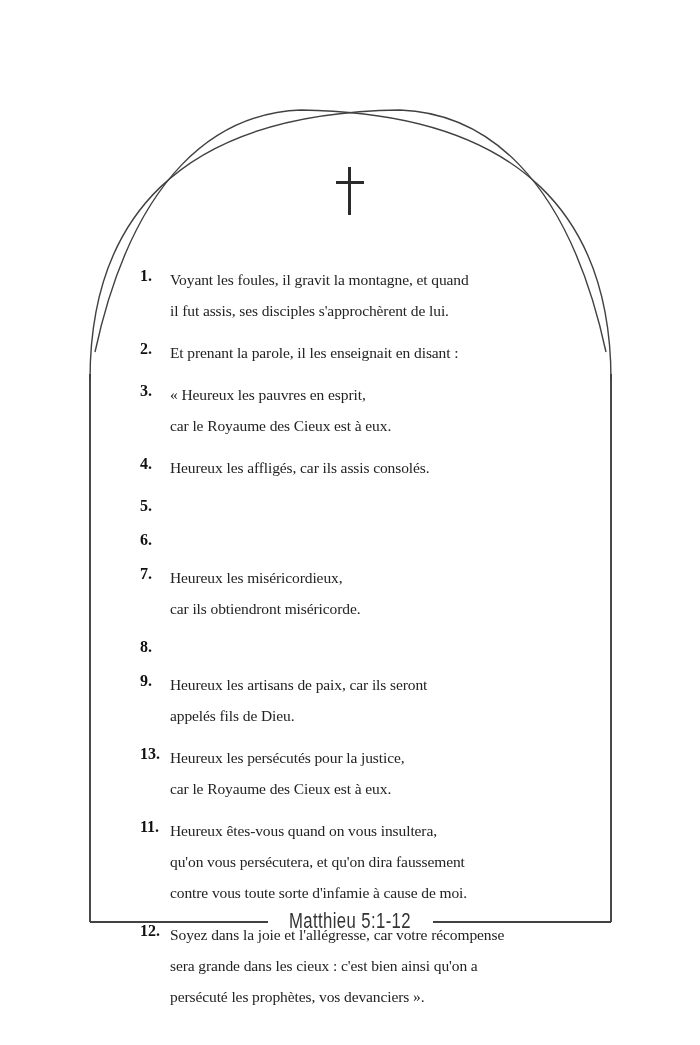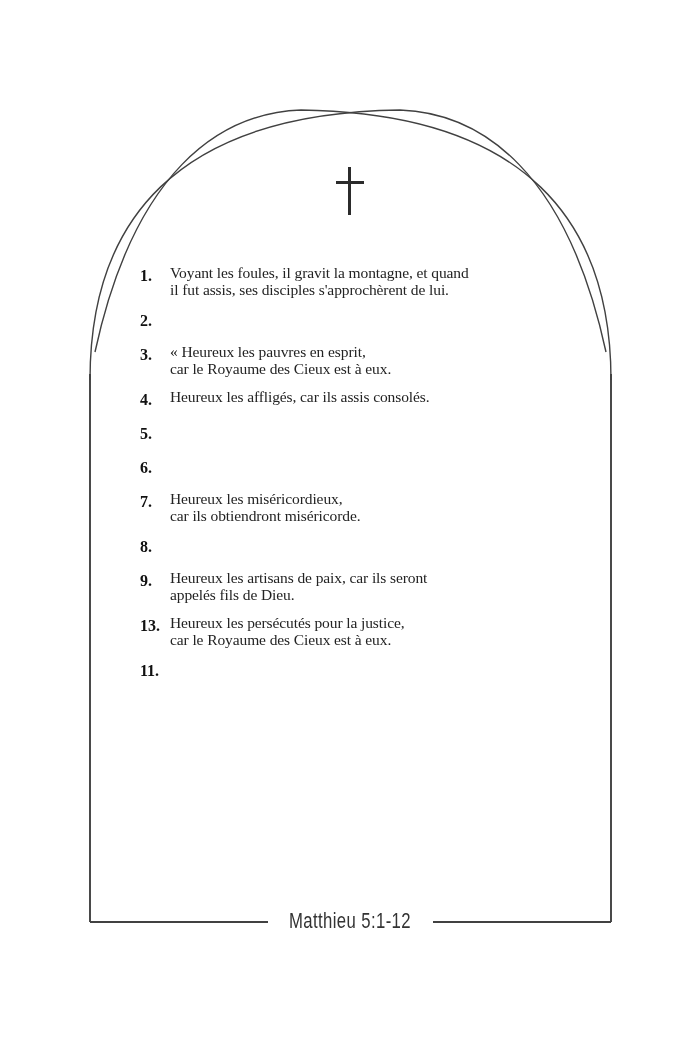--- a/index.html
+++ b/index.html
@@ -42,21 +42,21 @@
   .num {
     flex: 0 0 30px;
     width: 30px;
     font-weight: bold;
     font-size: 16px;
     line-height: 23px;
     color: #111111;
   }
   .txt {
     font-size: 15.5px;
-    line-height: 17px;
+    line-height: 31px;
     letter-spacing: -0.1px;
     white-space: nowrap;
   }
 
   .footer {
     position: absolute;
     left: 0; right: 0;
     top: 909px;
     text-align: center;
     font-family: "Liberation Sans", sans-serif;
@@ -86,20 +86,21 @@
     <span class="ch"></span>
   </div>
 
   <div class="list">
       <div class="item">
         <span class="num">1.</span>
         <div class="txt">Voyant les foules, il gravit la montagne, et quand<br>il fut assis, ses disciples s'approchèrent de lui.</div>
       </div>
       <div class="item">
         <span class="num">2.</span>
+        <div class="txt">Et prenant la parole, il les enseignait en disant :</div>
       </div>
       <div class="item">
         <span class="num">3.</span>
         <div class="txt">« Heureux les pauvres en esprit,<br>car le Royaume des Cieux est à eux.</div>
       </div>
       <div class="item">
         <span class="num">4.</span>
         <div class="txt">Heureux les affligés, car ils assis consolés.</div>
       </div>
       <div class="item">
@@ -118,18 +119,23 @@
       <div class="item">
         <span class="num">9.</span>
         <div class="txt">Heureux les artisans de paix, car ils seront<br>appelés fils de Dieu.</div>
       </div>
       <div class="item">
         <span class="num">13.</span>
         <div class="txt">Heureux les persécutés pour la justice,<br>car le Royaume des Cieux est à eux.</div>
       </div>
       <div class="item">
         <span class="num">11.</span>
+        <div class="txt">Heureux êtes-vous quand on vous insultera,<br>qu'on vous persécutera, et qu'on dira faussement<br>contre vous toute sorte d'infamie à cause de moi.</div>
+      </div>
+      <div class="item">
+        <span class="num">12.</span>
+        <div class="txt">Soyez dans la joie et l'allégresse, car votre récompense<br>sera grande dans les cieux : c'est bien ainsi qu'on a<br>persécuté les prophètes, vos devanciers ».</div>
       </div>
     </div>
 
   <div class="footer">Matthieu 5:1-12</div>
 
 </div>
 
 </body></html>

